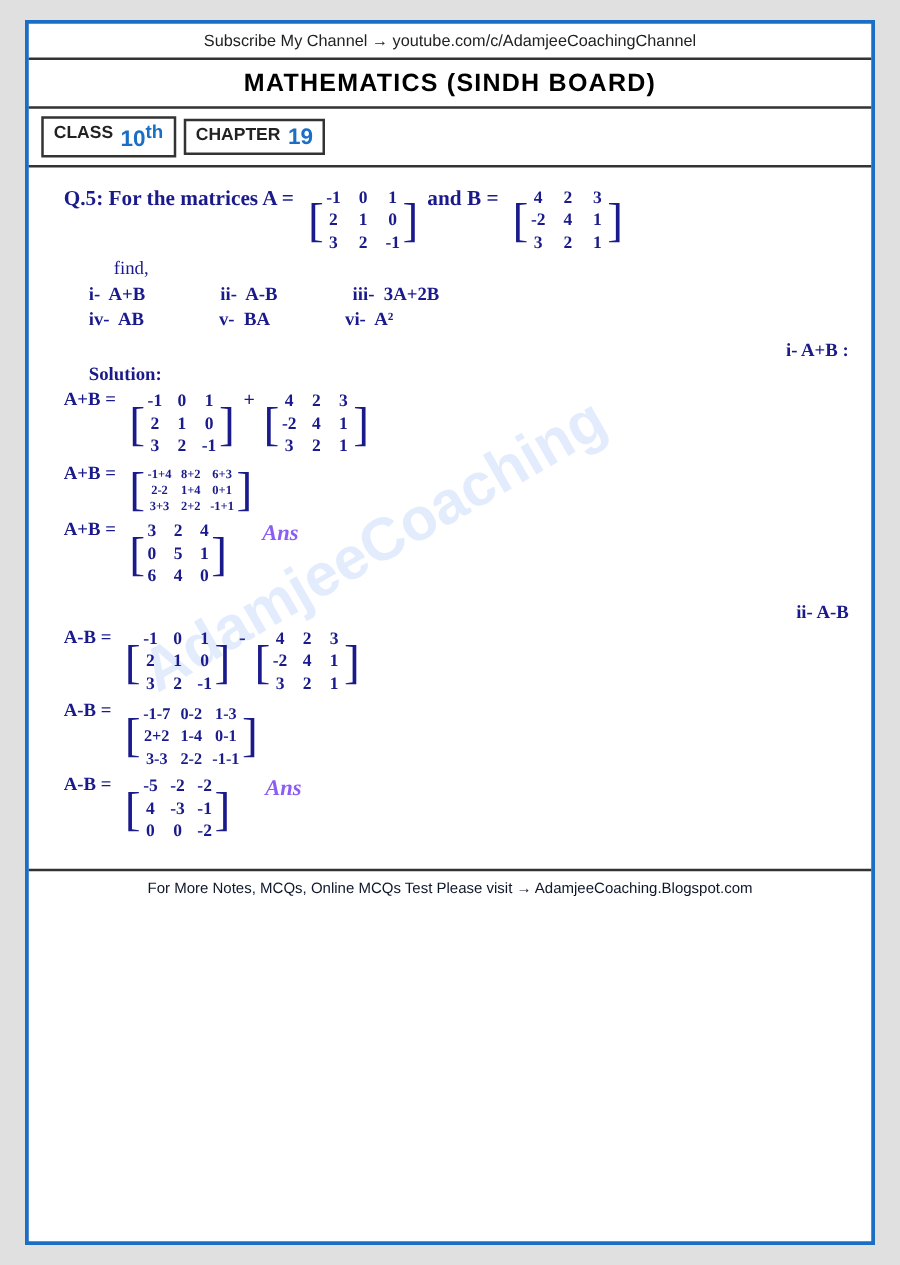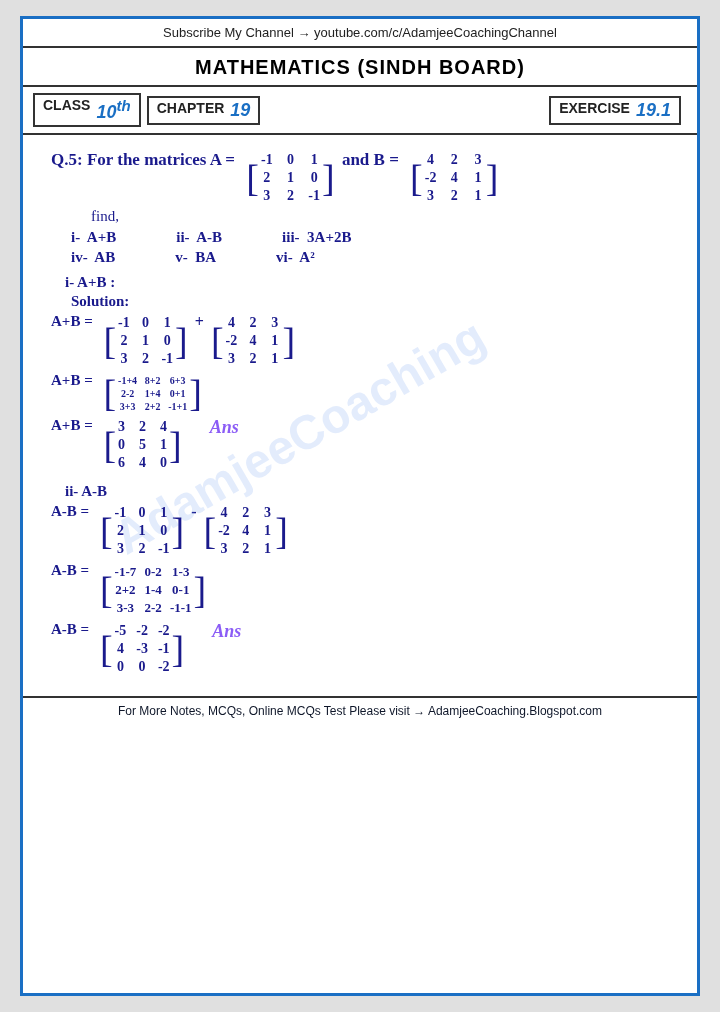--- a/index.html
+++ b/index.html
@@ -52,31 +52,31 @@
     }
     .meta-label {
       font-size: 14px;
       font-weight: bold;
       color: #222;
     }
     .meta-value {
       font-size: 18px;
       font-weight: bold;
       color: #1a6fc4;
-      font-style: italic;
     }
     .content {
       padding: 12px 18px 8px 18px;
       font-family: Liberation Serif, serif;
     }
     .section-title {
       font-size: 15px;
       color: #1a1a8c;
       font-weight: bold;
       margin: 4px 0 2px 24px;
+      text-align: right;
     }
     .find-row {
       font-size: 15px;
       color: #1a1a8c;
       margin-left: 50px;
       margin-bottom: 4px;
     }
     .problem-row {
       display: flex;
       gap: 60px;
@@ -179,24 +179,20 @@
   <div class="meta-row">
     <div class="meta-box">
       <span class="meta-label">CLASS</span>
       <span class="meta-value">10<sup>th</sup></span>
     </div>
     <div class="meta-box">
       <span class="meta-label">CHAPTER</span>
       <span class="meta-value">19</span>
     </div>
     <div style="flex:1"></div>
-    <div class="meta-box">
-      <span class="meta-label">EXERCISE</span>
-      <span class="meta-value">19.1</span>
-    </div>
   </div>
 
   <div class="content">
 
     <div class="math-line" style="margin-bottom:2px;align-items:flex-start;">
       <span class="eq-label" style="font-size:17px;">Q.5: For the matrices A =&nbsp;</span>
 
       <div class="matrix-display">
         <span class="matrix-bracket-left">[</span>
         <div class="matrix-content grid-3col" style="grid-row-gap:2px;grid-column-gap:12px;">

